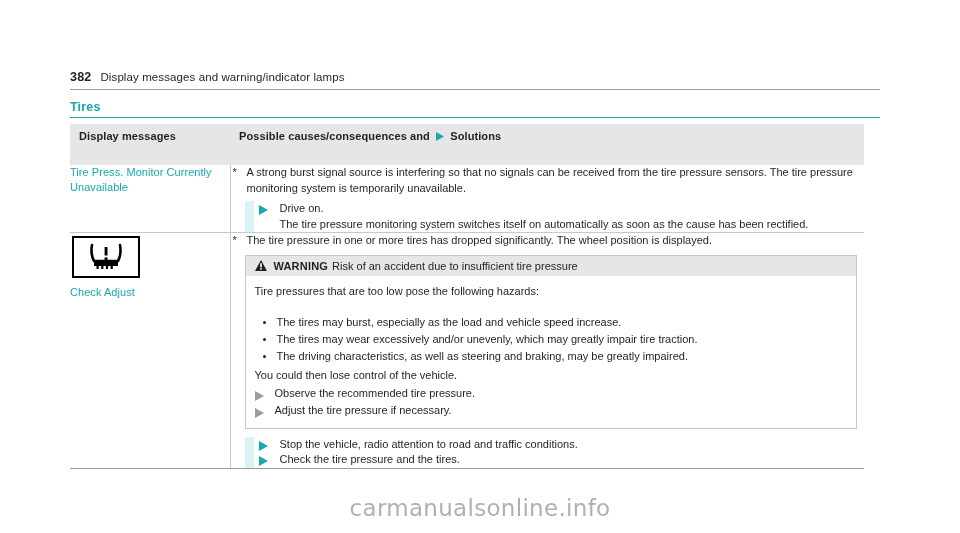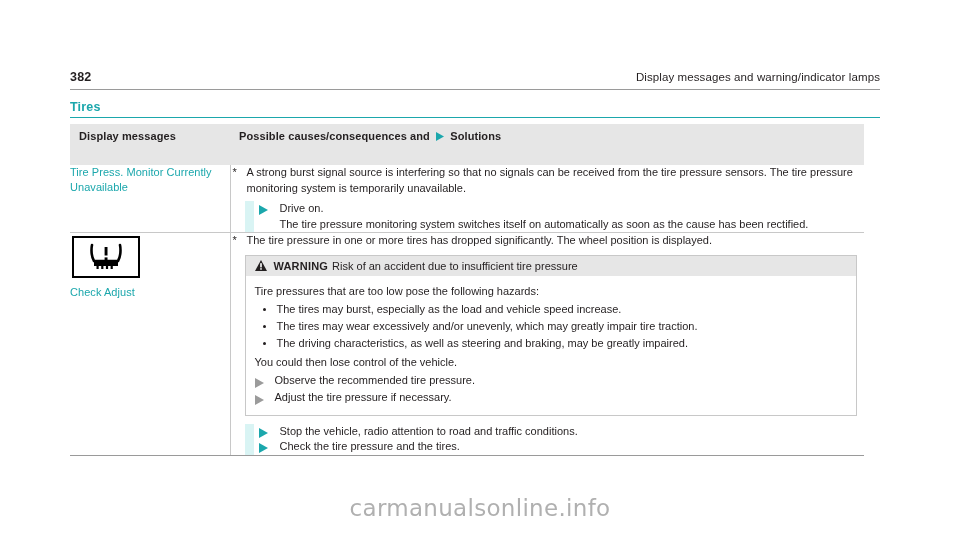--- a/index.html
+++ b/index.html
@@ -20,21 +20,20 @@
   
   .page-head {
     position: absolute;
     left: 70px;
     top: 70px;
     width: 810px;
     display: flex;
     align-items: baseline;
     border-bottom: 1px solid #9a9a9a;
     padding-bottom: 5px;
-    justify-content: space-between;
   }
   .page-number {
     font-size: 12.5px;
     font-weight: bold;
     letter-spacing: 0.2px;
     margin-right: 9px;
   }
   .page-head-title {
     font-size: 11.5px;
     letter-spacing: 0.1px;
@@ -191,21 +190,21 @@
   .warning-word {
     font-weight: bold;
     letter-spacing: 0.2px;
     margin-right: 4px;
   }
   .warning-body {
     padding: 7px 10px 9px 9px;
     font-size: 11px;
     line-height: 17px;
   }
-  .warn-lead { margin: 0 0 1px 0; }
+  .warn-lead { margin: 0 0 14px 0; }
   .warn-bullets {
     list-style: none;
     margin: 0 0 2px 0;
     padding: 0;
   }
   .warn-bullets li {
     position: relative;
     padding-left: 22px;
     line-height: 17px;
   }

